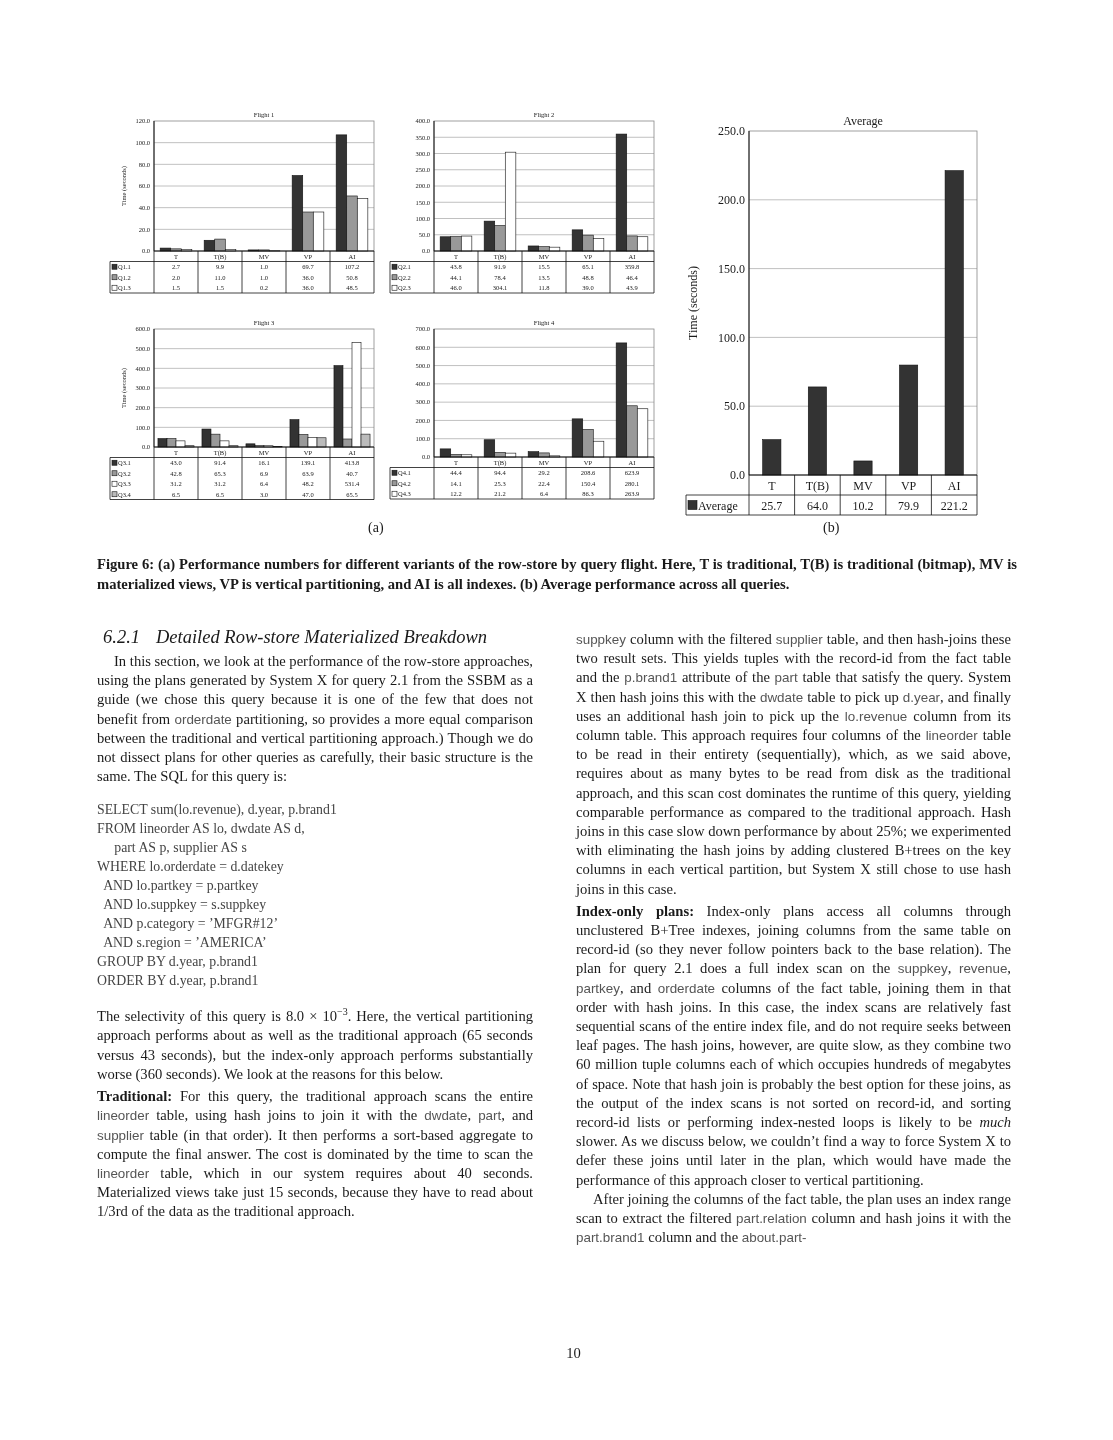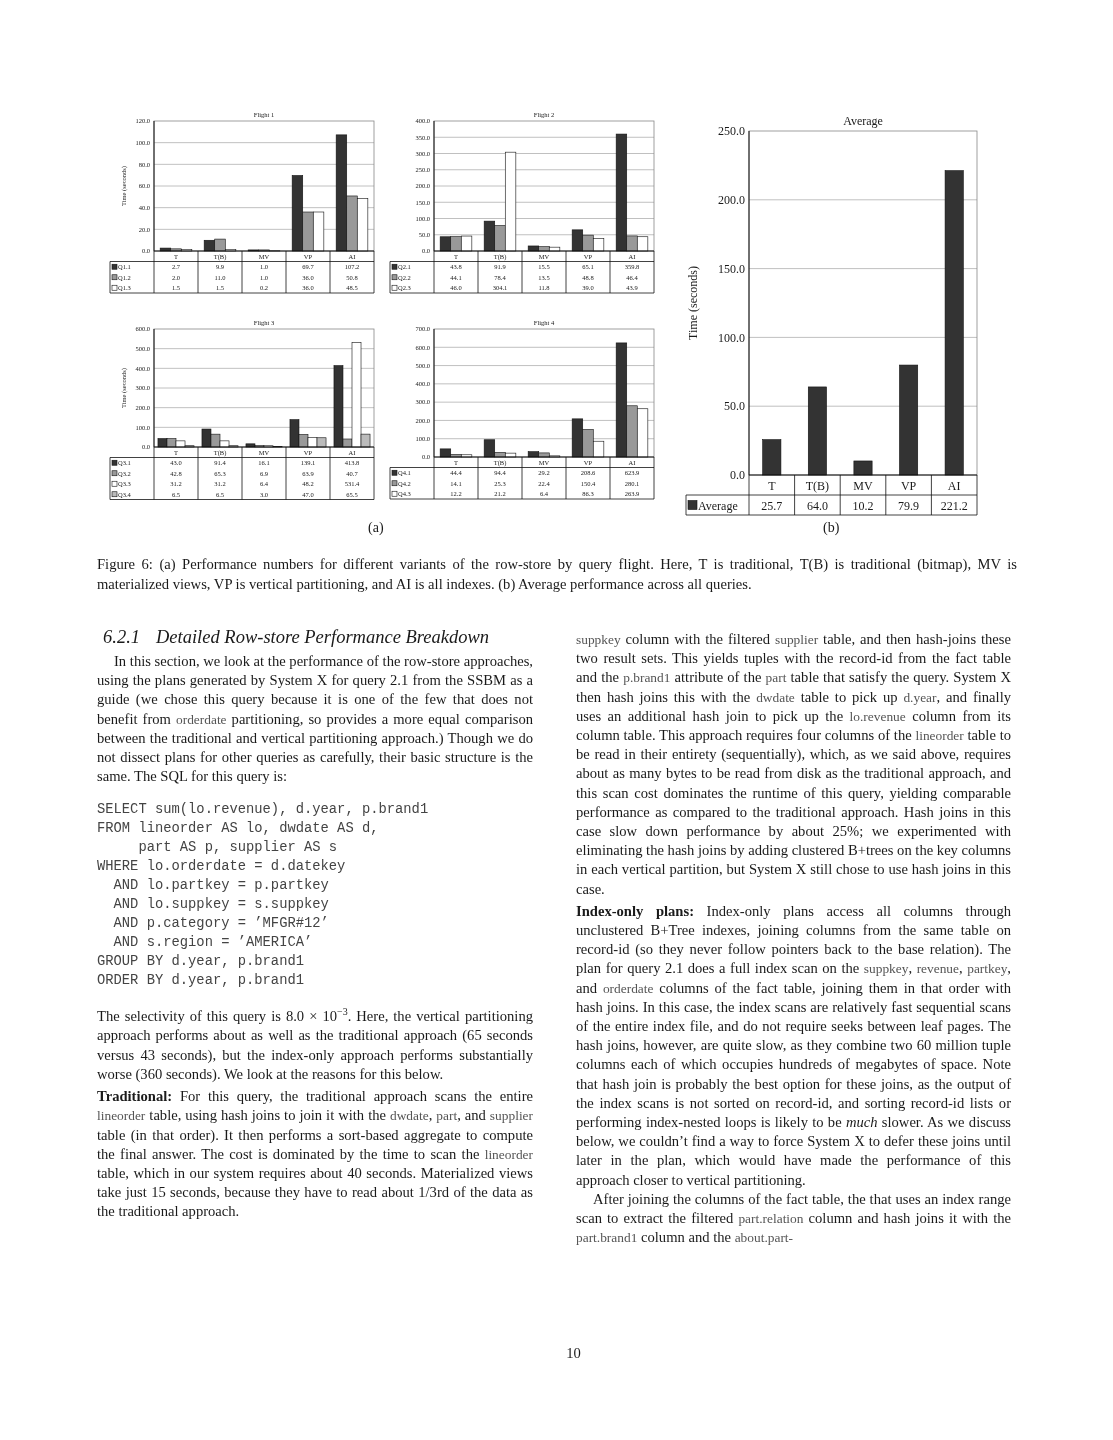--- a/index.html
+++ b/index.html
@@ -1,30 +1,30 @@
 <!DOCTYPE html>
 <html><head>
 <meta charset="utf-8">
 <style>
   html, body { margin: 0; padding: 0; background: #ffffff; }
   body { width: 1113px; height: 1440px; position: relative; overflow: hidden;
          font-family: "Liberation Serif", "DejaVu Serif", serif; color: #1a1a1a; }
   .chart-svg { position: absolute; overflow: visible; }
   .chart-svg text { font-family: "Liberation Serif", "DejaVu Serif", serif; fill: #1a1a1a; }
   .sub-label { position: absolute; font-size: 14px; }
-  .caption { position: absolute; left: 97px; top: 554px; width: 920px; font-weight: normal;
+  .caption { position: absolute; left: 97px; top: 554px; width: 920px; font-weight: bold;
              font-size: 14.6px; line-height: 20px; text-align: justify; }
   .col { position: absolute; font-size: 14.6px; line-height: 19.2px; text-align: justify; }
   .col p { margin: 0; }
   .col p.ind { text-indent: 17px; }
   .col .gap { margin-top: 3px; }
-  .tt { font-family: Liberation Serif, serif; font-size: 13.4px; color: #555; }
+  .tt { font-family: Liberation Sans, sans-serif; font-size: 13.4px; color: #555; }
   .sec-title { font-style: italic; font-size: 18.5px; margin: 0 0 4px 6px; line-height: 22px; }
   .sec-num { margin-right: 16px; }
-  pre.sql { font-family: Liberation Mono, monospace; font-size: 13.8px; color: #444;
+  pre.sql { font-family: Liberation Serif, serif; font-size: 13.8px; color: #444;
             line-height: 19px; margin: 14px 0 12px 0; white-space: pre; }
   .page-num { position: absolute; left: 17px; width: 1113px; top: 1345px; text-align: center; font-size: 14.6px; }
   sup { font-size: 10px; }
 </style>
 </head>
 <body>
 
 <svg class="chart-svg" id="chart-0" style="left:110px;top:105px" width="280" height="195">
     <text x="154" y="12" text-anchor="middle" font-size="6.5">Flight 1</text>
     <text x="40" y="148.275" text-anchor="end" font-size="6.5">0.0</text>
@@ -362,36 +362,36 @@
     <text x="269.2" y="405" text-anchor="middle" font-size="12">221.2</text>
   </svg>
 
 <div class="sub-label" style="left:368px;top:520px">(a)</div>
 <div class="sub-label" style="left:823px;top:520px">(b)</div>
 
 <div class="caption">Figure 6: (a) Performance numbers for different variants of the row-store by query flight. Here, T is traditional, T(B) is traditional (bitmap), MV is materialized views, VP is vertical partitioning, and AI is all indexes. (b) Average performance across all queries.</div>
 
 <div class="col" style="left:97px;top:626px;width:436px">
   <div class="sec-title">
-    <span class="sec-num">6.2.1</span><span>Detailed Row-store Performance Breakdown</span>
+    <span class="sec-num">6.2.1</span><span>Detailed Row-store Materialized Breakdown</span>
   </div>
   <p class="ind"><span>In this section, we look at the performance of the row-store approaches, using the plans generated by System X for query 2.1 from the SSBM as a guide (we chose this query because it is one of the few that does not benefit from </span><span class="tt">orderdate</span><span> partitioning, so provides a more equal comparison between the traditional and vertical partitioning approach.)  Though we do not dissect plans for other queries as carefully, their basic structure is the same. The SQL for this query is:</span></p>
   <pre class="sql">SELECT sum(lo.revenue), d.year, p.brand1
 FROM lineorder AS lo, dwdate AS d,
      part AS p, supplier AS s
 WHERE lo.orderdate = d.datekey
   AND lo.partkey = p.partkey
   AND lo.suppkey = s.suppkey
   AND p.category = ’MFGR#12’
   AND s.region = ’AMERICA’
 GROUP BY d.year, p.brand1
 ORDER BY d.year, p.brand1</pre>
   <p><span>The selectivity of this query is 8.0 × 10</span><sup>−3</sup><span>. Here, the vertical partitioning approach performs about as well as the traditional approach (65 seconds versus 43 seconds), but the index-only approach performs substantially worse (360 seconds).  We look at the reasons for this below.</span></p>
   <p class="gap"><b>Traditional:</b><span> For this query, the traditional approach scans the entire </span><span class="tt">lineorder</span><span> table, using hash joins to join it with the </span><span class="tt">dwdate</span><span>, </span><span class="tt">part</span><span>, and </span><span class="tt">supplier</span><span> table (in that order). It then performs a sort-based aggregate to compute the final answer. The cost is dominated by the time to scan the </span><span class="tt">lineorder</span><span> table, which in our system requires about 40 seconds.  Materialized views take just 15 seconds, because they have to read about 1/3rd of the data as the traditional approach.</span></p>
 </div>
 
 <div class="col" style="left:576px;top:630px;width:435px">
   <p><span class="tt">suppkey</span><span> column with the filtered </span><span class="tt">supplier</span><span> table, and then hash-joins these two result sets. This yields tuples with the record-id from the fact table and the </span><span class="tt">p.brand1</span><span> attribute of the </span><span class="tt">part</span><span> table that satisfy the query. System X then hash joins this with the </span><span class="tt">dwdate</span><span> table to pick up </span><span class="tt">d.year</span><span>, and finally uses an additional hash join to pick up the </span><span class="tt">lo.revenue</span><span> column from its column table. This approach requires four columns of the </span><span class="tt">lineorder</span><span> table to be read in their entirety (sequentially), which, as we said above, requires about as many bytes to be read from disk as the traditional approach, and this scan cost dominates the runtime of this query, yielding comparable performance as compared to the traditional approach. Hash joins in this case slow down performance by about 25%; we experimented with eliminating the hash joins by adding clustered B+trees on the key columns in each vertical partition, but System X still chose to use hash joins in this case.</span></p>
   <p class="gap"><b>Index-only plans:</b><span>  Index-only plans access all columns through unclustered B+Tree indexes, joining columns from the same table on record-id (so they never follow pointers back to the base relation).  The plan for query 2.1 does a full index scan on the </span><span class="tt">suppkey</span><span>, </span><span class="tt">revenue</span><span>, </span><span class="tt">partkey</span><span>, and </span><span class="tt">orderdate</span><span> columns of the fact table, joining them in that order with hash joins.  In this case, the index scans are relatively fast sequential scans of the entire index file, and do not require seeks between leaf pages.  The hash joins, however, are quite slow, as they combine two 60 million tuple columns each of which occupies hundreds of megabytes of space.  Note that hash join is probably the best option for these joins, as the output of the index scans is not sorted on record-id, and sorting record-id lists or performing index-nested loops is likely to be </span><i>much</i><span> slower.  As we discuss below, we couldn’t find a way to force System X to defer these joins until later in the plan, which would have made the performance of this approach closer to vertical partitioning.</span></p>
-  <p class="ind"><span>After joining the columns of the fact table, the that uses an index range scan to extract the filtered </span><span class="tt">part.relation</span><span> column and hash joins it with the </span><span class="tt">part.brand1</span><span> column and the </span><span class="tt">about.part-</span></p>
+  <p class="ind"><span>After joining the columns of the fact table, the plan uses an index range scan to extract the filtered </span><span class="tt">part.relation</span><span> column and hash joins it with the </span><span class="tt">part.brand1</span><span> column and the </span><span class="tt">about.part-</span></p>
 </div>
 
 <div class="page-num">10</div>
 
 </body></html>

